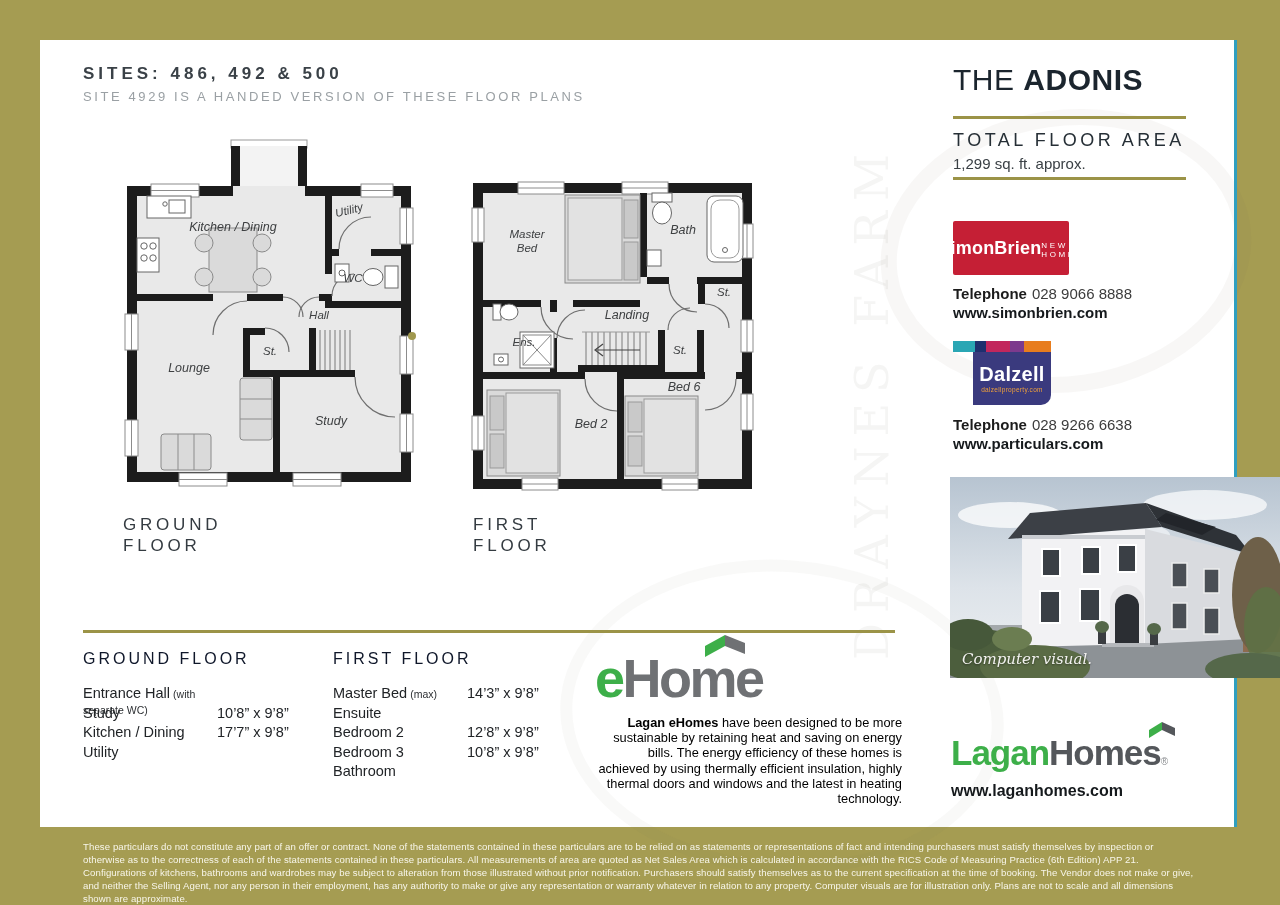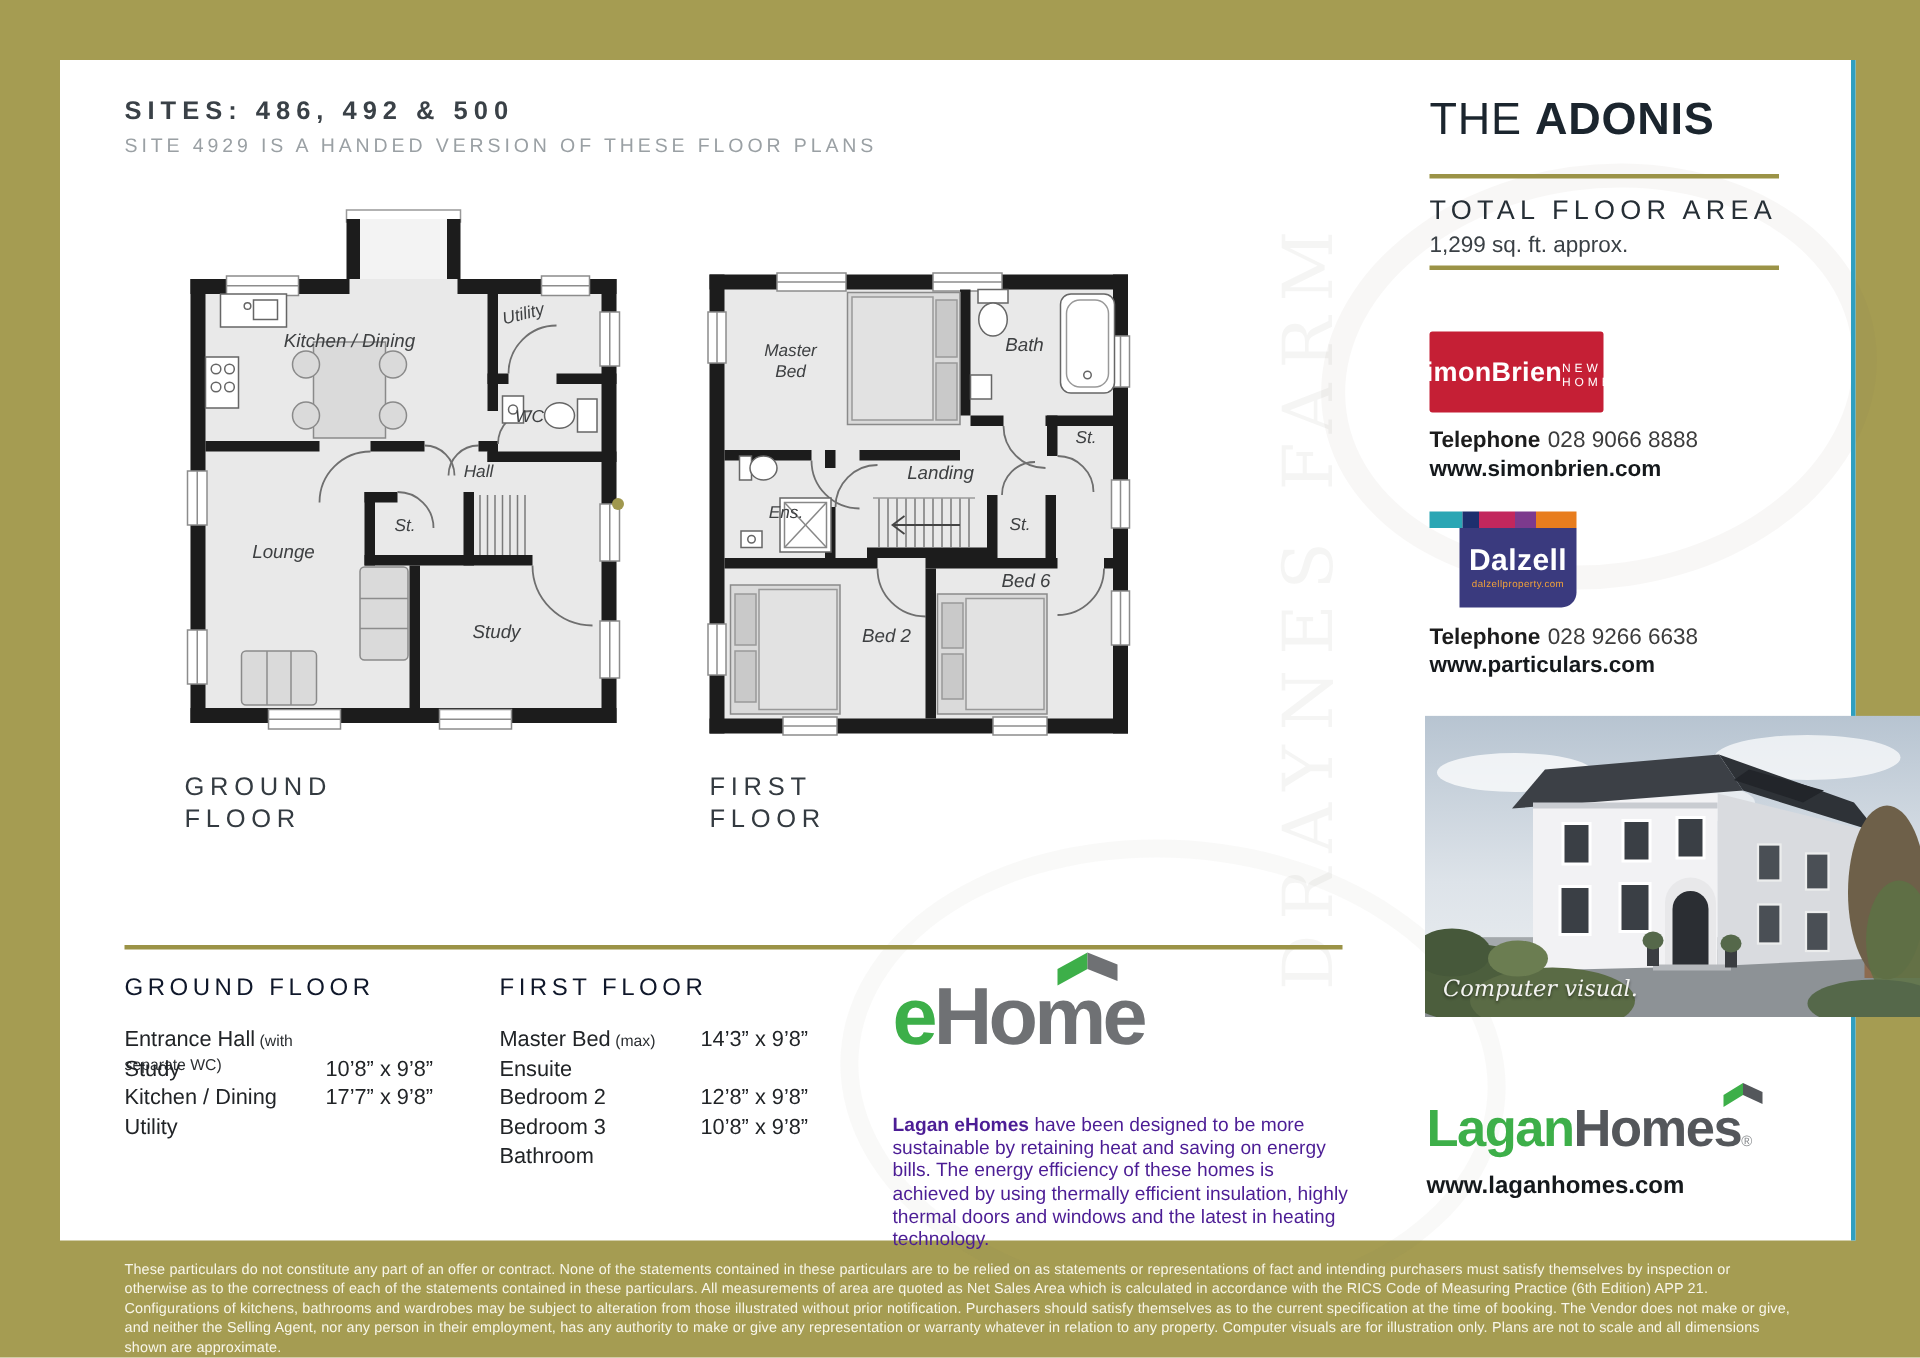--- a/index.html
+++ b/index.html
@@ -114,21 +114,21 @@
   .spec-note{font-size:10.5px;margin-left:3px;color:#2c2f32;}
   .spec-dim{flex:1;}
 
   
   .ehome{position:absolute;left:595px;top:648px;width:307px;}
   .ehome-logo{position:relative;height:64px;}
   .ehome-word{font-size:54px;font-weight:bold;letter-spacing:-2.5px;line-height:60px;}
   .ehome-e{color:#3daf49;}
   .ehome-rest{color:#6f7174;}
   .ehome-icon{position:absolute;left:108px;top:-18px;}
-  .ehome-body{margin-top:30px;font-size:12.8px;line-height:15.2px;color:#4c1d95;}
+  .ehome-body{margin-top:3px;font-size:12.8px;line-height:15.2px;color:#000000;text-align:right;}
   .ehome-body .lead{font-weight:bold;}
 
   
   .disclaimer{
     position:absolute;left:83px;top:841px;width:1114px;
     font-size:9.6px;line-height:12.9px;color:#f8f6ea;letter-spacing:0.1px;
   }
 </style>
 </head>
 <body>

